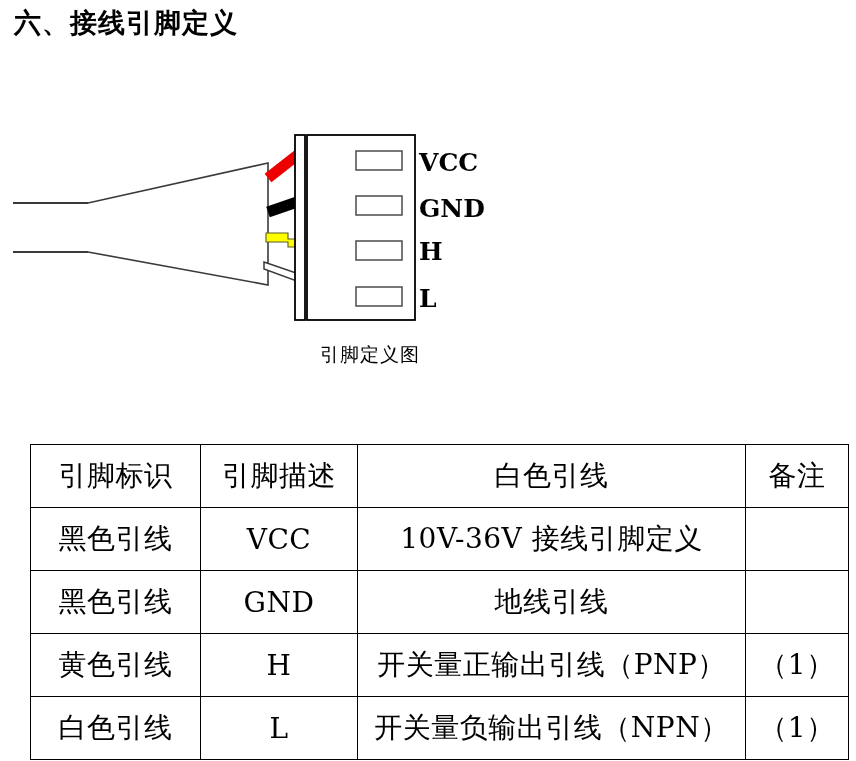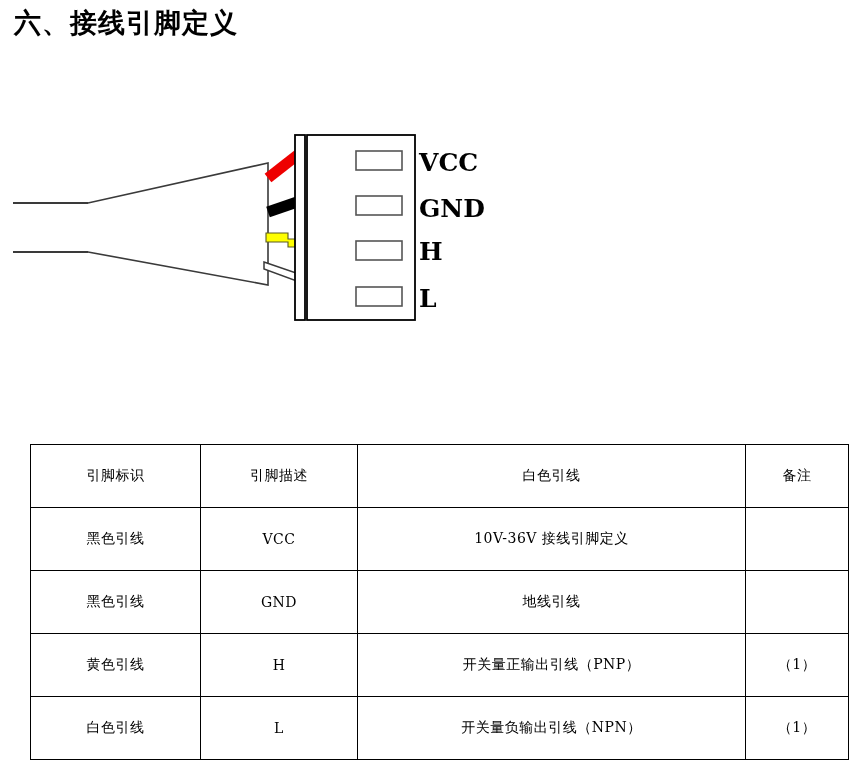--- a/index.html
+++ b/index.html
@@ -62,21 +62,21 @@
     border-collapse: collapse;
     width: 818px;
     table-layout: fixed;
   }
   table.pin-table td {
     border: 1.5px solid #000000;
     height: 63px;
     text-align: center;
     vertical-align: middle;
     font-family: "DejaVu Serif", "Liberation Serif", serif;
-    font-size: 14px;
+    font-size: 28px;
     letter-spacing: 0.5px;
     padding: 0 4px;
     box-sizing: border-box;
   }
   .col-id    { width: 170px; }
   .col-name  { width: 157px; }
   .col-desc  { width: 388px; }
   .col-note  { width: 103px; }
 
   td.cell-name, td.cell-note {
@@ -122,20 +122,21 @@
     <rect x="356" y="101" width="46" height="19" fill="#ffffff" stroke="#555555" stroke-width="1.6"></rect>
     <rect x="356" y="146" width="46" height="19" fill="#ffffff" stroke="#555555" stroke-width="1.6"></rect>
     <rect x="356" y="192" width="46" height="19" fill="#ffffff" stroke="#555555" stroke-width="1.6"></rect>
 
     <text x="419" y="76" font-family="DejaVu Serif, Liberation Serif, serif" font-size="25" font-weight="bold" fill="#000000">VCC</text>
     <text x="419" y="122" font-family="DejaVu Serif, Liberation Serif, serif" font-size="25" font-weight="bold" fill="#000000">GND</text>
     <text x="419" y="165" font-family="DejaVu Serif, Liberation Serif, serif" font-size="25" font-weight="bold" fill="#000000">H</text>
     <text x="419" y="212" font-family="DejaVu Serif, Liberation Serif, serif" font-size="25" font-weight="bold" fill="#000000">L</text>
   </svg>
 
+  <div class="figure-caption">引脚定义图</div>
 </div>
 
 <div class="pin-table-wrap">
   <table class="pin-table">
     <colgroup>
       <col class="col-id">
         <col class="col-name">
         <col class="col-desc">
         <col class="col-note">
     </colgroup>

